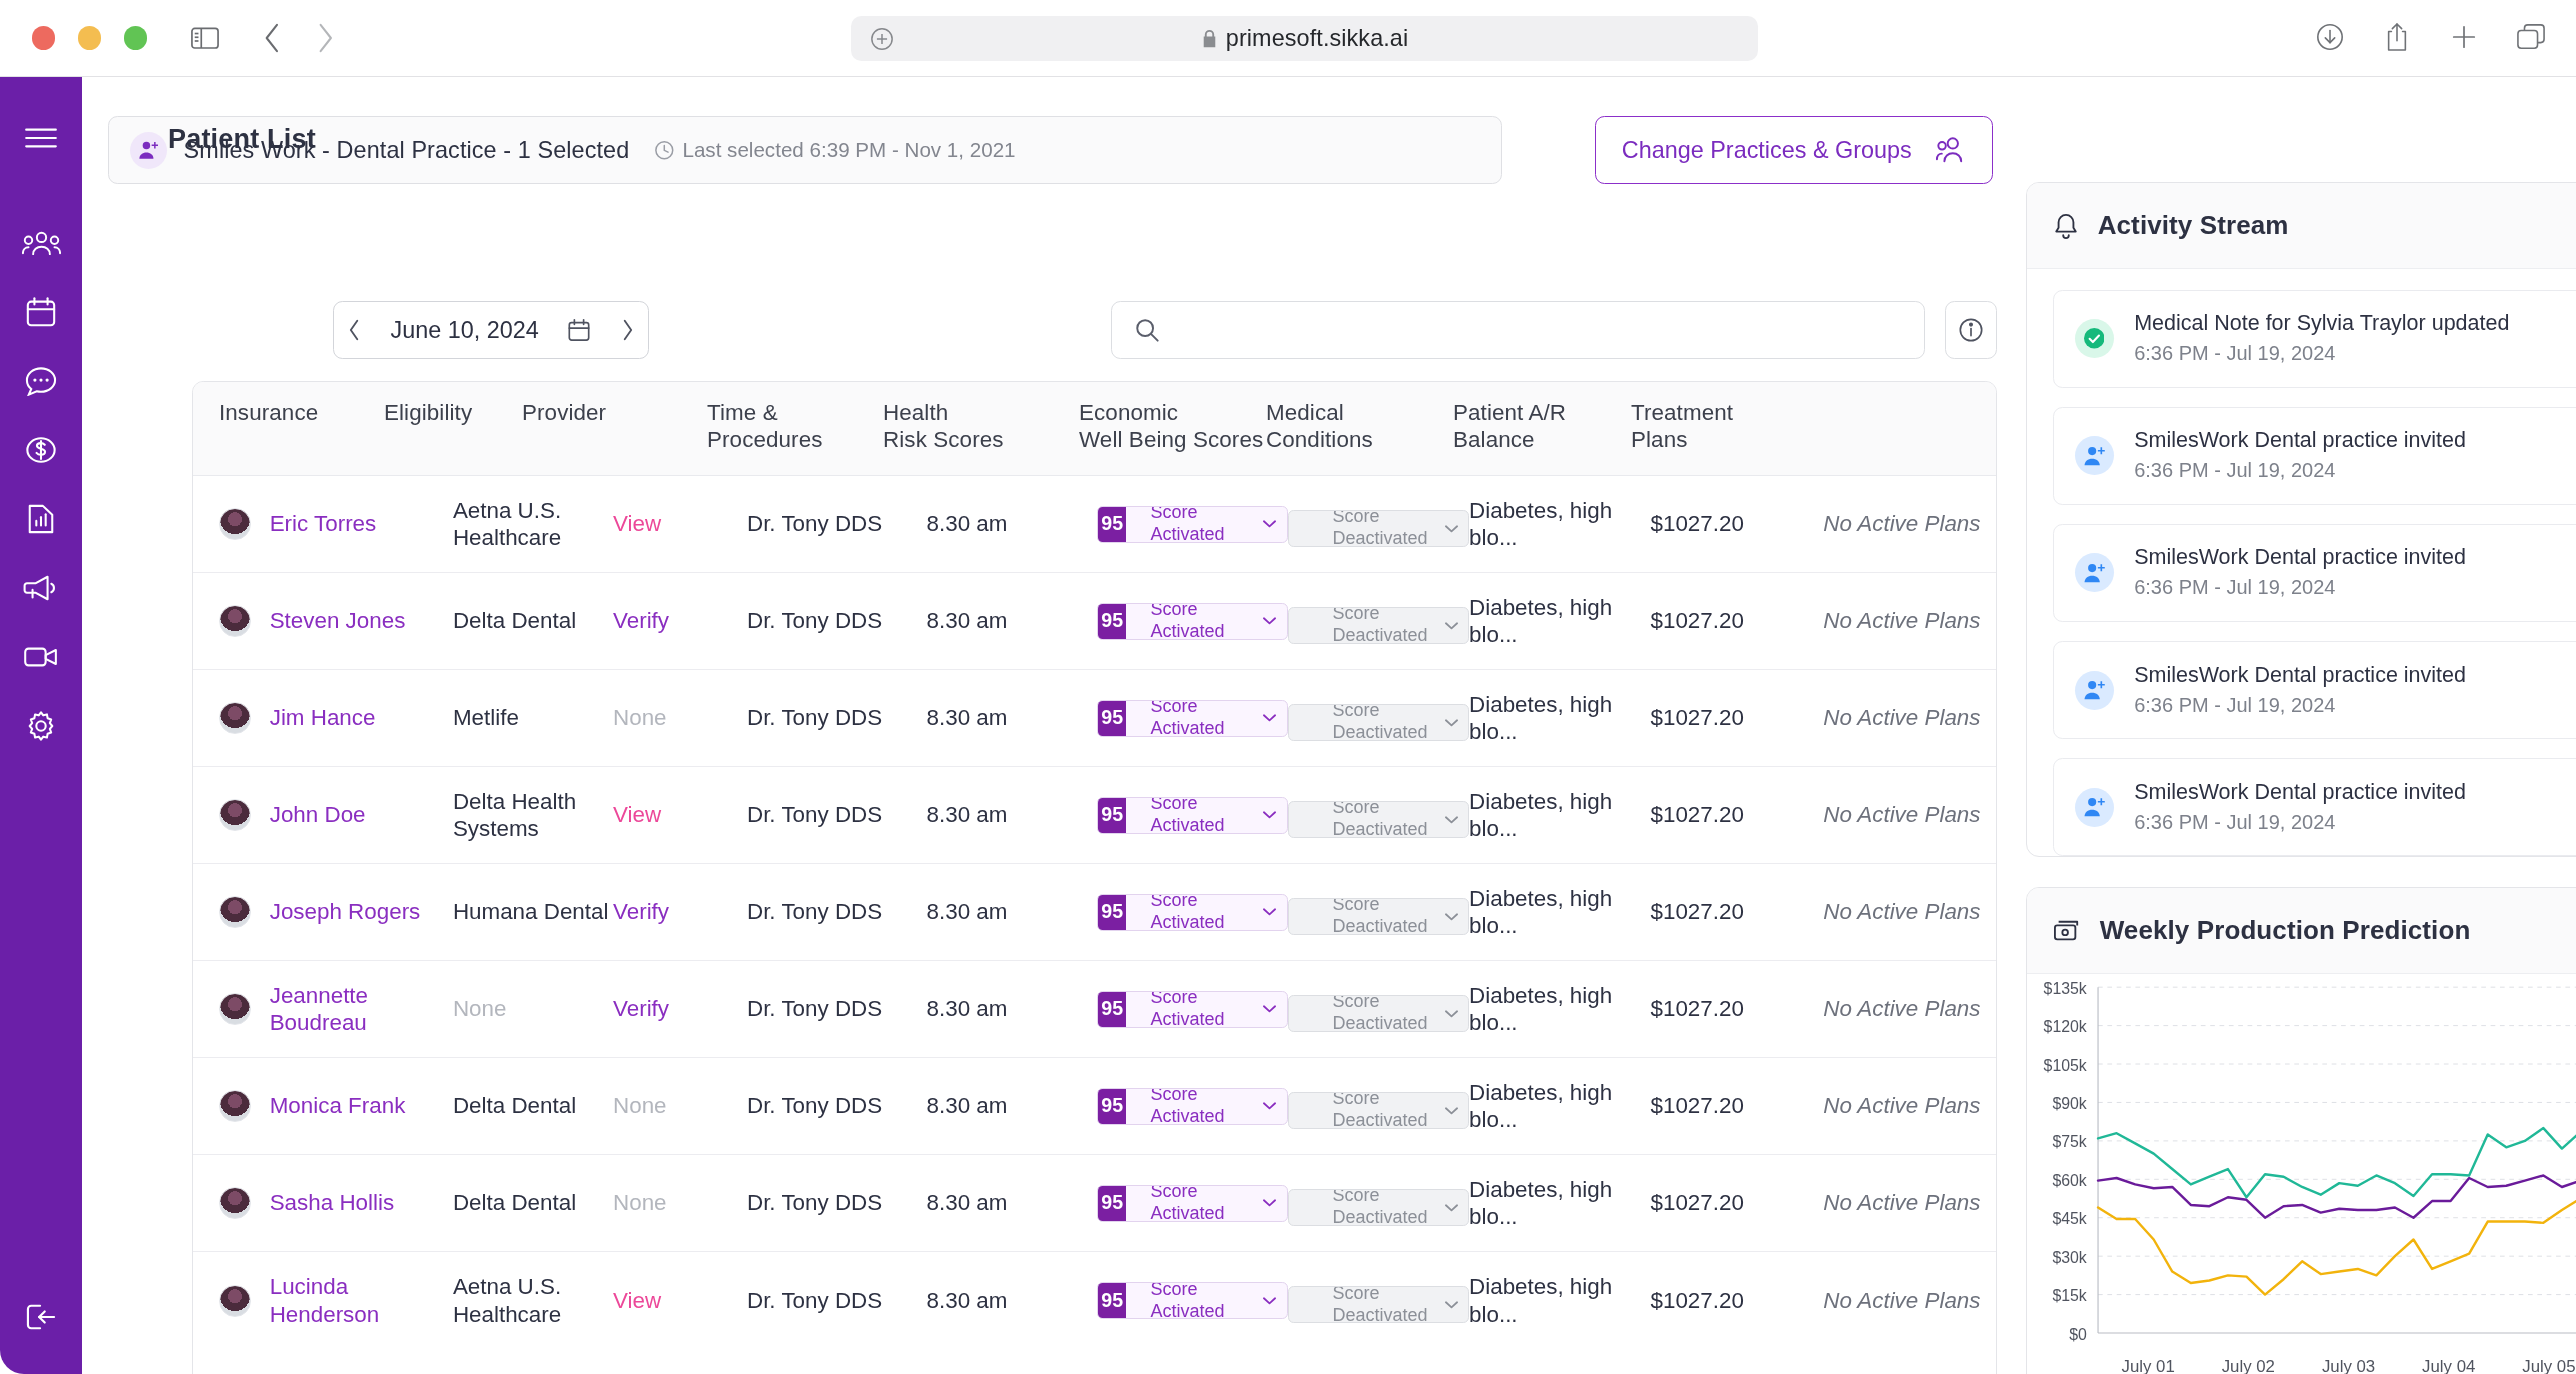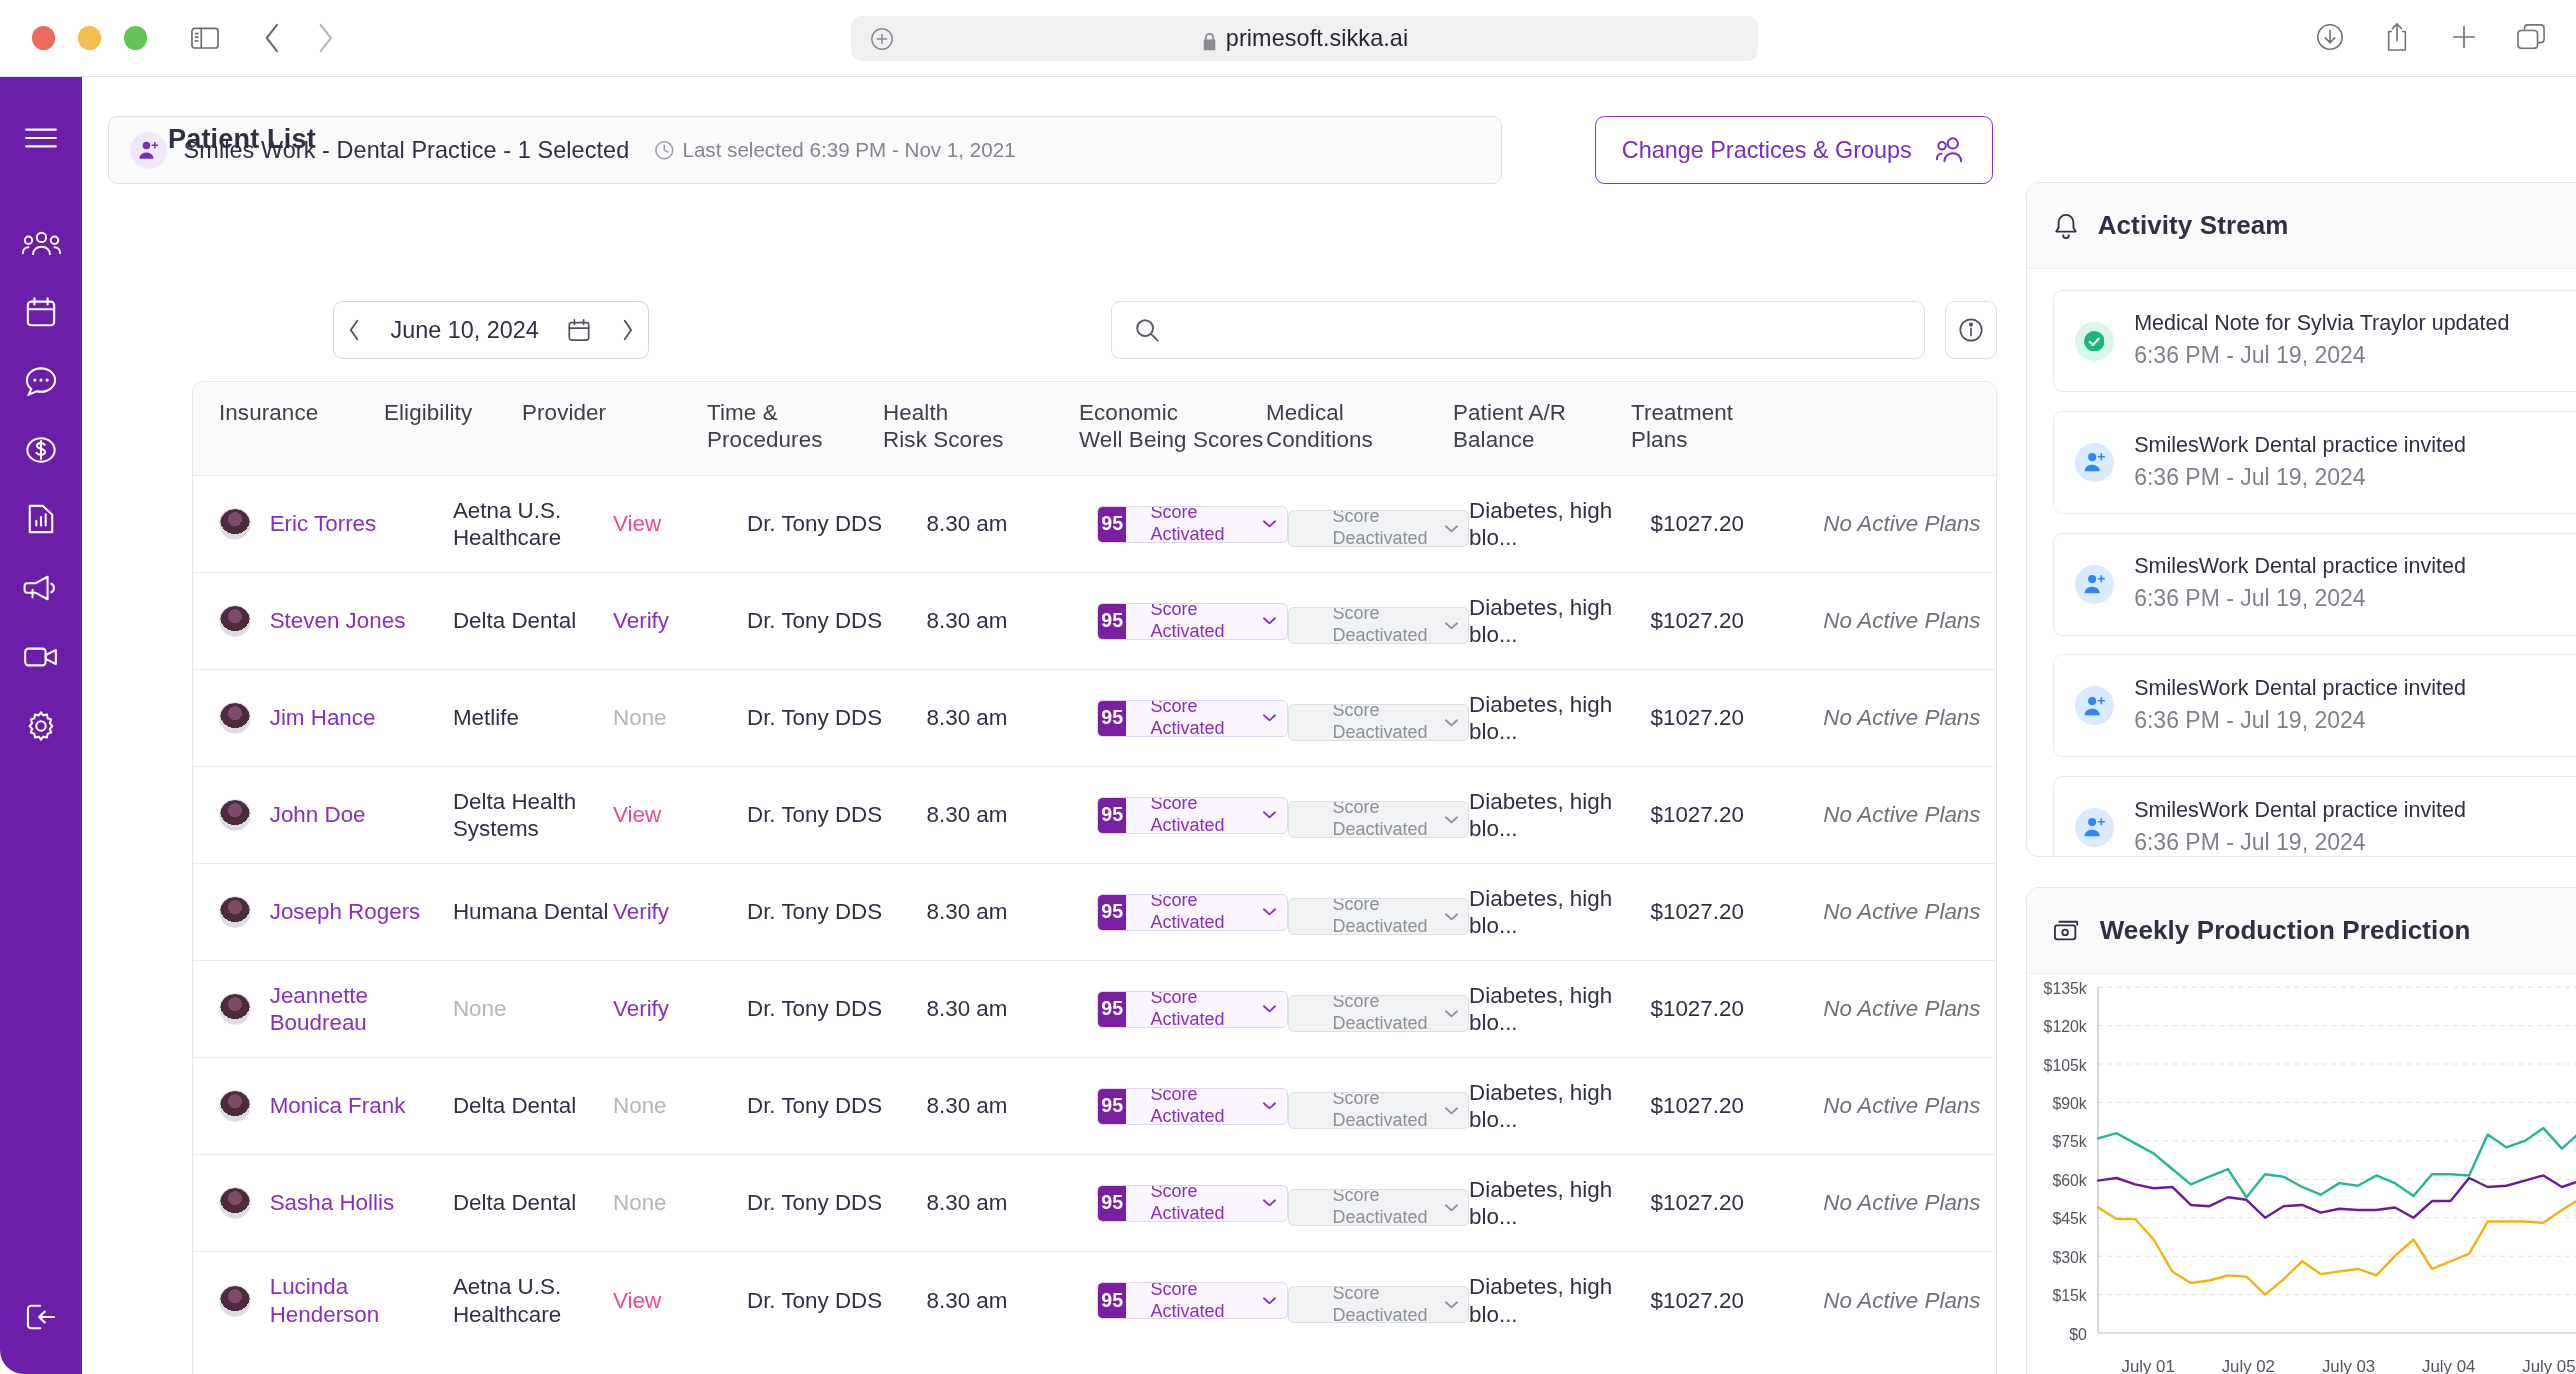--- a/index.html
+++ b/index.html
@@ -32,21 +32,21 @@
   #sidebar-toggle-btn { margin-left: 37px; }
   #nav-back-btn { margin-left: 24px; }
   #nav-forward-btn { margin-left: 9.4px; color: #b4b6b9; }
   #url-bar {
     position: absolute; left: 851px; top: 16px; width: 907px; height: 45px;
     background: #f0f0f2; border-radius: 10.3px;
     display: flex; align-items: center;
   }
   #url-add-icon { margin-left: 18.7px; color: #86888c; display: flex; }
   #url-text-wrap {
-    flex: 1; display: flex; align-items: flex-end; justify-content: center; gap: 8.4px;
+    flex: 1; display: flex; align-items: center; justify-content: center; gap: 8.4px;
     margin-right: 41px;
   }
   #url-lock-icon { color: #8a8c90; display: flex; }
   #url-text { font-size: 23.4px; color: #26282c; letter-spacing: 0.1px; }
   #chrome-right { position: absolute; right: 24px; top: 15px; display: flex; gap: 24px; align-items: center; }
   #chrome-right .chrome-btn { color: #6f7276; }
 
   
   #app-shell {
     position: absolute; left: 0; top: 77px; width: 2576px; height: 1297px;
@@ -203,21 +203,21 @@
   #activity-list { padding: 20.6px 26px 0 26px; }
   .activity-item {
     display: flex; align-items: center; gap: 20.6px;
     border: 0.9px solid #eaebef; border-radius: 9.4px; padding: 18.7px 20.6px;
     margin-bottom: 18.7px; background: #ffffff;
   }
   .act-icon { width: 39px; height: 39px; border-radius: 50%; flex: none; display: flex; align-items: center; justify-content: center; }
   .act-icon.check { background: #d9f7e9; color: #16b97b; }
   .act-icon.invite { background: #daeaff; color: #2f87f4; }
   .act-title { font-size: 21.5px; color: #2d3142; line-height: 1.35; }
-  .act-time { font-size: 23px; color: #7d818b; line-height: 1.5; }
+  .act-time { font-size: 20px; color: #7d818b; line-height: 1.5; }
 
   #production-card {
     position: absolute; left: 1944px; top: 810px; width: 587px; height: 520px;
     background: #ffffff; border: 0.9px solid #e4e5e9; border-radius: 13px; overflow: hidden;
   }
   #chart-area { position: relative; width: 587px; height: 432px; }
   #chart-svg { position: absolute; left: 0; top: 0; }
 </style>
 </head>
 <body>

